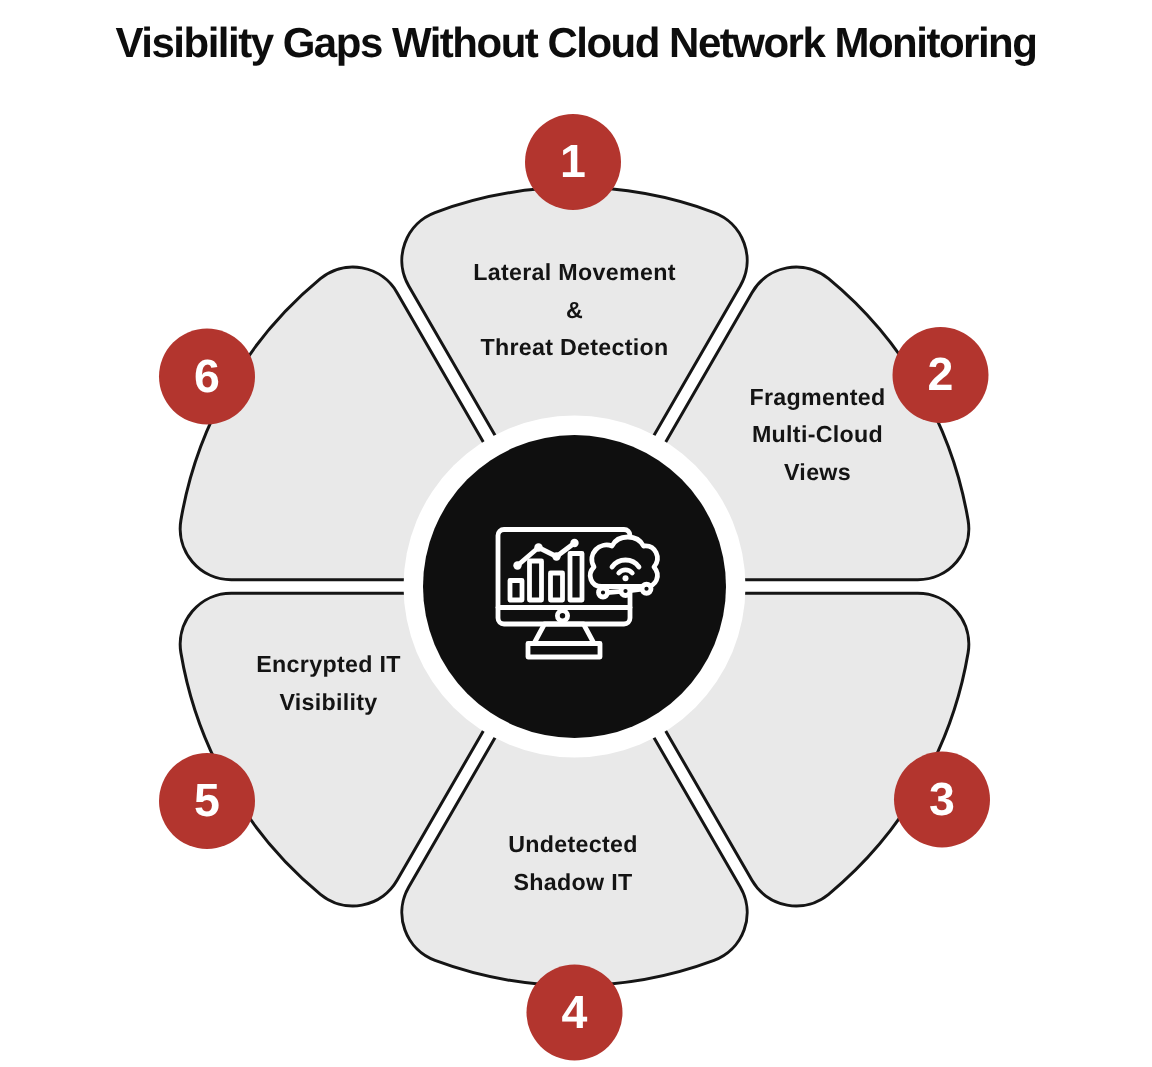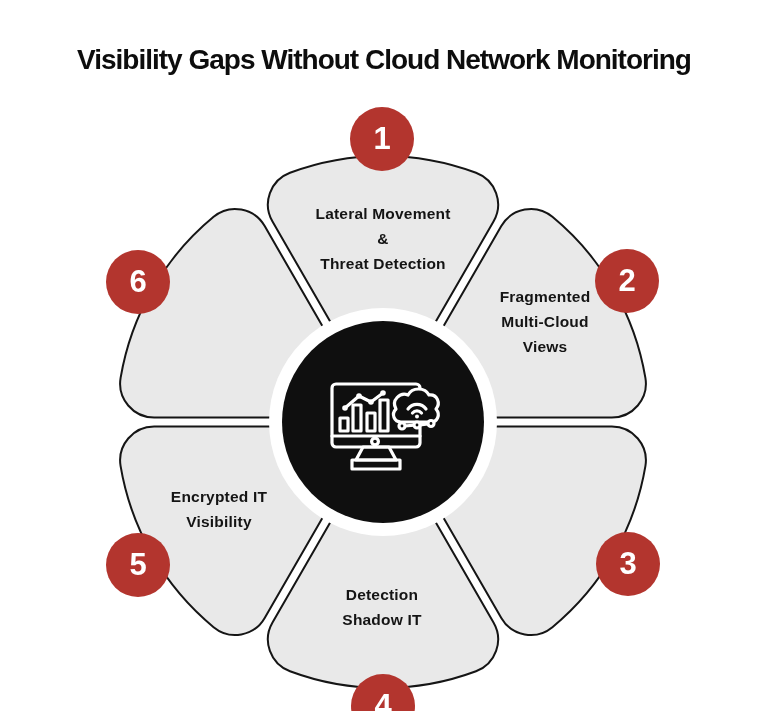--- a/index.html
+++ b/index.html
@@ -10,21 +10,21 @@
     --bg: #ffffff;
     --text: #0d0d0d;
   }
   html, body { margin: 0; padding: 0; }
   body {
     width: 768px; height: 711px;
     background: var(--bg);
     font-family: "Liberation Sans", sans-serif;
     overflow: hidden;
   }
-  .canvas { position: relative; width: 768px; height: 555px; margin-top: 31px; }
+  .canvas { position: relative; width: 768px; height: 555px; }
 
   .title {
     position: absolute; top: 13px; left: 0; width: 100%;
     margin: 0; text-align: center;
     font-size: 28px; font-weight: bold; letter-spacing: -1px;
     color: var(--text);
   }
 
   .flower-svg { position: absolute; left: 0; top: 0; }
 
@@ -36,21 +36,21 @@
     text-align: center;
     font-size: 15.5px; font-weight: bold; line-height: 1.6;
     color: #141414;
     white-space: pre-line;
     letter-spacing: 0.2px;
   }
   .p1 { left: 383px; top: 208px; }
   .p2 { left: 545px; top: 291px; }
   .p3 { left: 547px; top: 470px; }
   .p4 { left: 382px; top: 577px; }
-  .p5 { left: 219px; top: 479px; }
+  .p5 { left: 219px; top: 457px; }
   .p6 { left: 219px; top: 307px; }
 
   .badge {
     position: absolute; width: 64px; height: 64px;
     transform: translate(-50%, -50%);
     border-radius: 50%;
     background: var(--badge-red);
     color: #ffffff; font-size: 31px; font-weight: bold;
     display: flex; align-items: center; justify-content: center;
   }
@@ -126,21 +126,21 @@
       </g>
     </g>
   </svg>
 
   <div class="petal-label p2">Fragmented
 Multi-Cloud
 Views</div>
   <div class="petal-label p1">Lateral Movement
 &amp;
 Threat Detection</div>
-  <div class="petal-label p4">Detection
+  <div class="petal-label p4">Undetected
 Shadow IT</div>
   <div class="petal-label p5">Encrypted IT
 Visibility</div>
 
   <div class="badge b1">1</div>
   <div class="badge b2">2</div>
   <div class="badge b3">3</div>
   <div class="badge b4">4</div>
   <div class="badge b5">5</div>
   <div class="badge b6">6</div>

